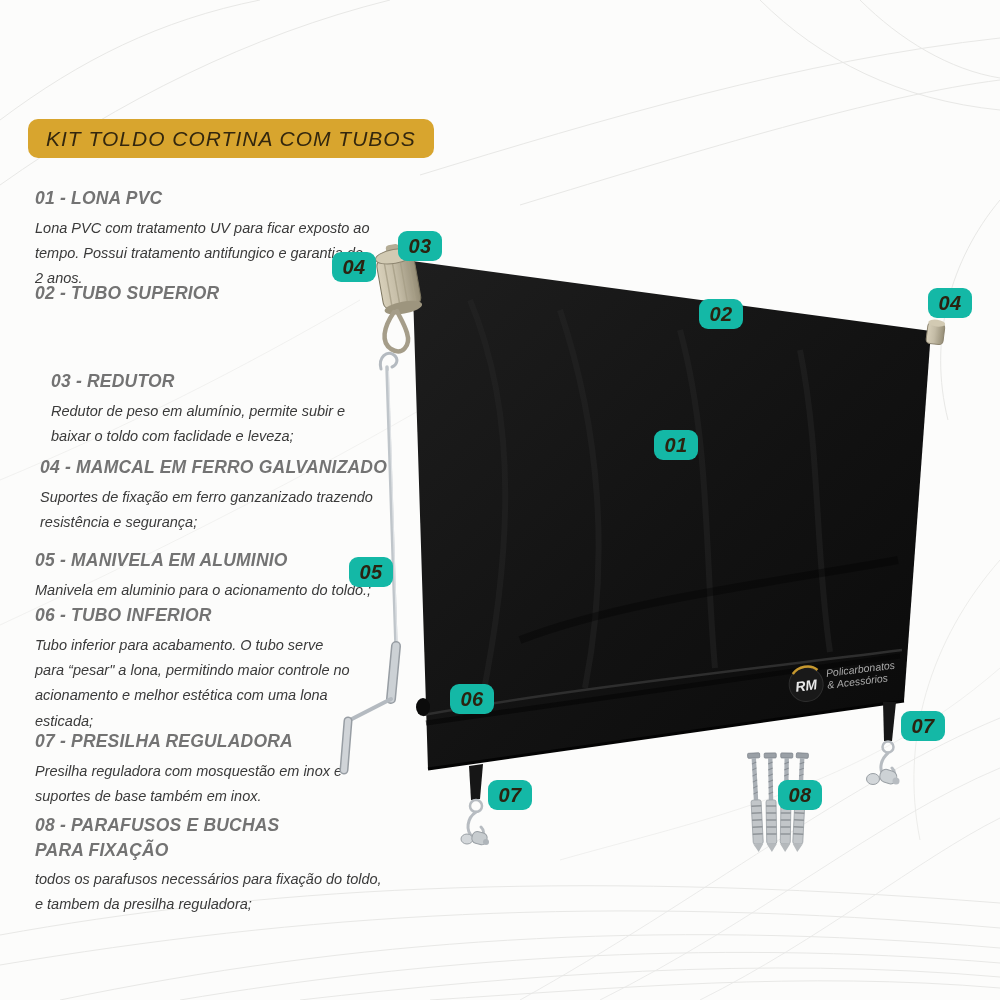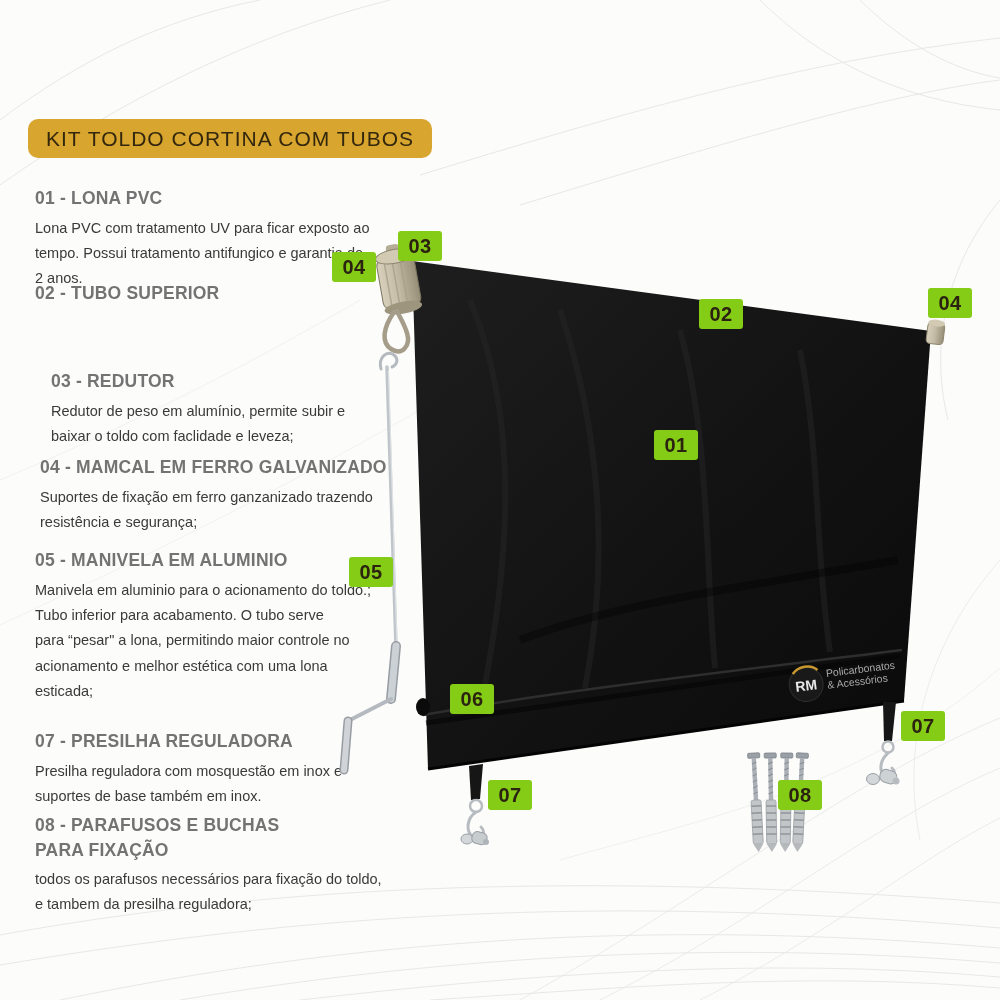--- a/index.html
+++ b/index.html
@@ -2,20 +2,21 @@
 <html lang="pt-BR"><head>
 <meta charset="utf-8">
 <style>
   html,body{margin:0;padding:0;}
   .page{
     position:relative;
     width:1000px;height:1000px;
     background:#fcfcfb;
     overflow:hidden;
     font-family:"Liberation Sans", sans-serif;
+    font-style:italic;
   }
   svg.layer{position:absolute;left:0;top:0;width:1000px;height:1000px;}
   
   .title-banner{
     position:absolute;left:28px;top:119px;height:39px;
     display:flex;align-items:center;
     padding:0 18px;border-radius:10px;
     background:#d8a52e;color:#33270e;
     font-size:21px;font-weight:500;letter-spacing:1px;
     white-space:nowrap;
@@ -32,22 +33,22 @@
   .s-02 h3{margin-bottom:28px;}
   .s-03{left:35px;top:369px;width:335px;margin-left:16px;}
   .s-04{left:40px;top:455px;width:350px;}
   .s-05{left:35px;top:548px;width:360px;}
   .s-06{left:35px;top:603px;width:320px;}
   .s-07{left:35px;top:729px;width:335px;}
   .s-08{left:35px;top:813px;width:350px;}
   
   .badge{
     position:absolute;min-width:24px;height:24px;
-    padding:3px 10px;border-radius:3px;
-    background:#84cc16;color:#2b2310;
+    padding:3px 10px;border-radius:9px;
+    background:#14b8a6;color:#2b2310;
     display:flex;align-items:center;justify-content:center;
     font-size:20px;font-weight:bold;letter-spacing:.5px;
   }
   .badge-01{left:654px;top:430px;}
   .badge-02{left:699px;top:299px;text-align:right;}
   .badge-03{left:398px;top:231px;}
   .badge-04-left{left:332px;top:252px;}
   .badge-04-right{left:928px;top:288px;}
   .badge-05{left:349px;top:557px;}
   .badge-06{left:450px;top:684px;}
@@ -102,20 +103,21 @@
   </div>
   <div class="section s-04">
     <h3>04 - MAMCAL  EM FERRO GALVANIZADO</h3>
     <p>Suportes de fixação em ferro ganzanizado trazendo resistência e segurança;</p>
   </div>
   <div class="section s-05">
     <h3>05 - MANIVELA EM ALUMINIO</h3>
     <p>Manivela em aluminio para o acionamento do toldo.;</p>
   </div>
   <div class="section s-06">
+    <h3>06 - TUBO INFERIOR</h3>
     <p>Tubo inferior para acabamento. O tubo serve para “pesar" a lona, permitindo maior controle no acionamento e melhor estética com uma lona esticada;</p>
   </div>
   <div class="section s-07">
     <h3>07 - PRESILHA REGULADORA</h3>
     <p>Presilha reguladora com mosquestão em inox e suportes de base também em inox.</p>
   </div>
   <div class="section s-08">
     <h3><span>08 - PARAFUSOS E BUCHAS</span><br>
       <span>PARA FIXAÇÃO</span></h3>
     <p>todos os parafusos necessários para fixação do toldo, e tambem da presilha reguladora;</p>

